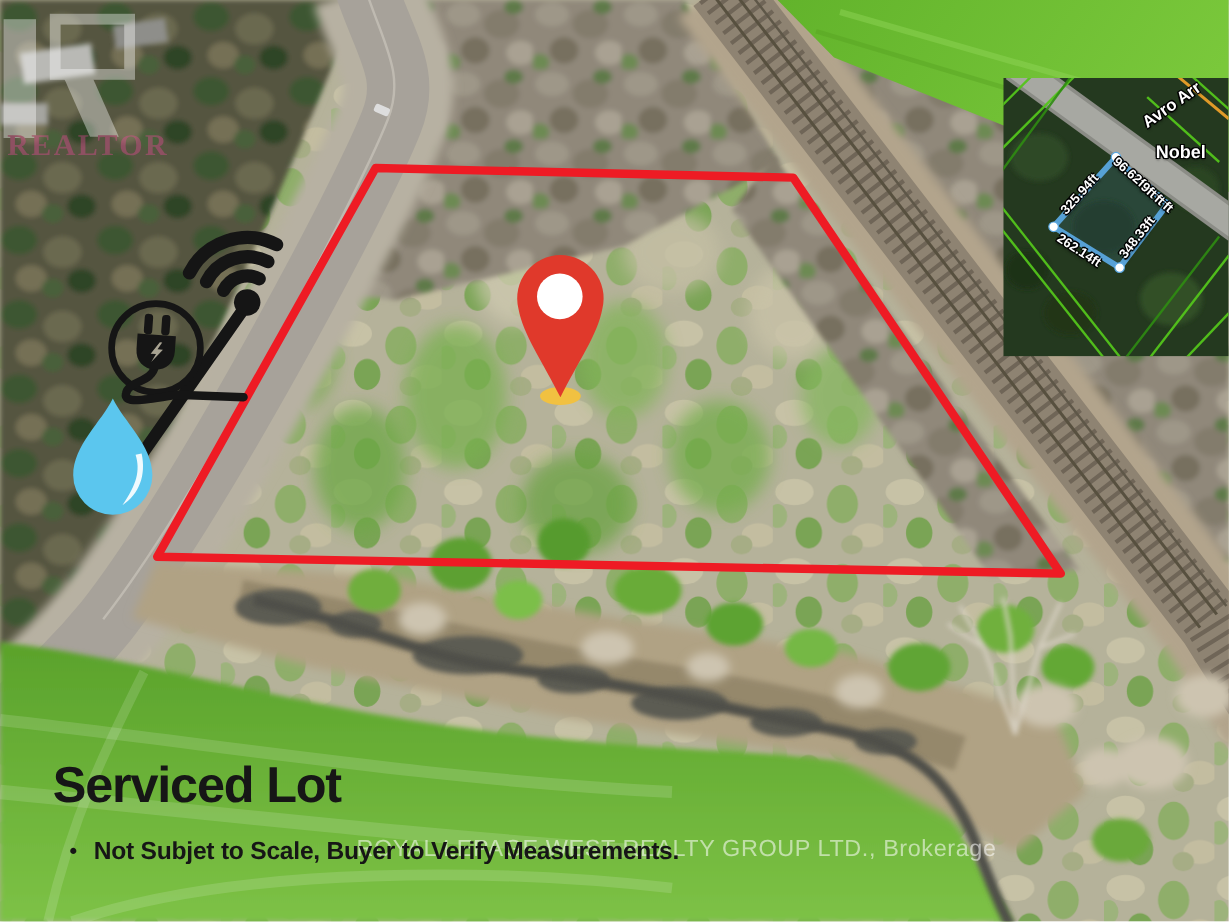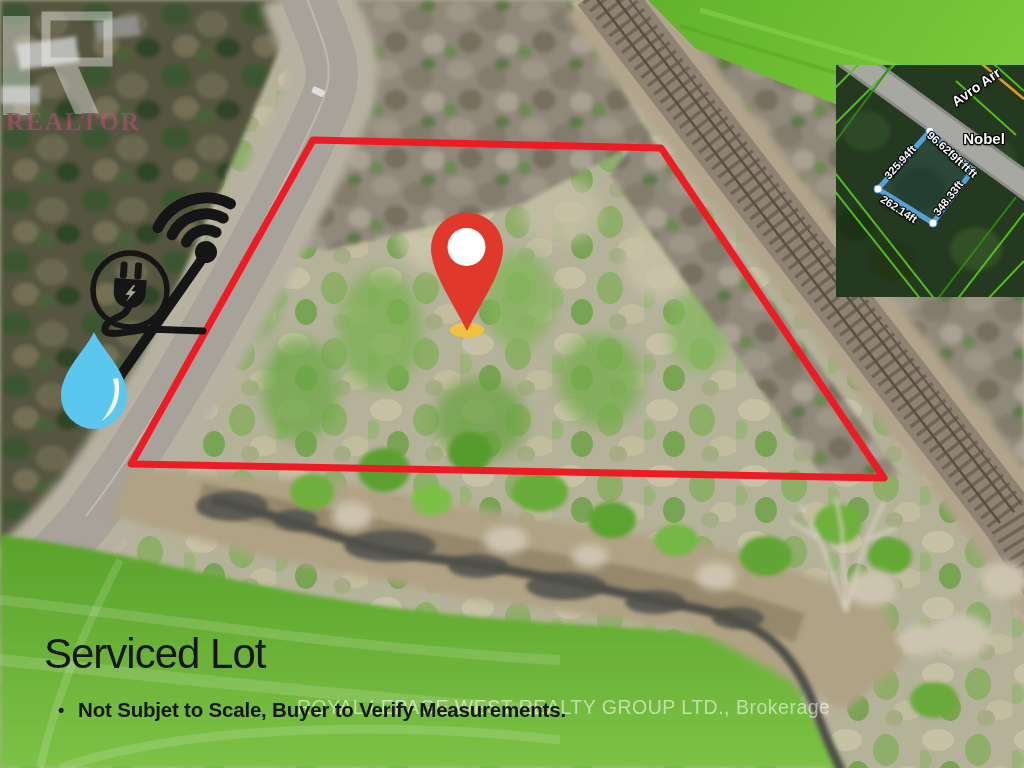--- a/index.html
+++ b/index.html
@@ -18,21 +18,21 @@
   
   .inset{left:836px;top:65px;width:188px;height:232px;overflow:hidden;z-index:4;}
   .ins-label{position:absolute;color:#fff;font-weight:bold;white-space:nowrap;
     text-shadow:-1px -1px 0 #000,1px -1px 0 #000,-1px 1px 0 #000,1px 1px 0 #000,0 2px 2px rgba(0,0,0,.5);}
   
   .realtor-mark{left:0;top:8px;z-index:5;opacity:.38;}
   .realtor-word{position:absolute;left:6px;top:100px;color:#ec4899;
     font-family:"Liberation Serif",serif;font-weight:bold;font-size:25px;letter-spacing:2px;}
   .brokerage{left:297px;top:696px;z-index:5;color:rgba(255,255,255,.55);
     font-size:19.5px;letter-spacing:.5px;white-space:nowrap;}
-  .title{left:44px;top:630px;z-index:6;color:#161616;font-weight:normal;
+  .title{left:44px;top:630px;z-index:6;color:#161616;font-weight:bold;
     font-size:42px;letter-spacing:-1px;}
   .disclaimer{left:22px;top:698px;z-index:6;color:#161616;font-weight:bold;
     font-size:20.5px;letter-spacing:-.2px;white-space:nowrap;margin-left:36px;}
   .disclaimer .bullet{display:inline-block;margin-right:14px;font-size:18px;vertical-align:1px;}
   .overlay-svg{left:0;top:0;z-index:3;pointer-events:none;}
   .bg-svg{left:0;top:0;z-index:1;}
 </style>
 </head>
 <body>
 
@@ -253,21 +253,21 @@
         <circle cx="94" cy="66" r="4"></circle>
           <circle cx="111" cy="83" r="3"></circle>
         <circle cx="122" cy="92" r="3"></circle>
           <circle cx="130" cy="99" r="3"></circle>
         <circle cx="137" cy="105" r="3"></circle>
           <circle cx="97" cy="158" r="4"></circle>
         <circle cx="42" cy="124" r="4"></circle>
       </g>
     </svg>
     <div class="ins-label" style="left:140px;top:22px;font-size:14px;transform:translate(-50%,-50%) rotate(-35deg);">Avro Arr</div>
-    <div class="ins-label" style="left:148px;top:62px;font-size:15px;transform:translate(-50%,-50%);margin-top:11px;">Nobel</div>
+    <div class="ins-label" style="left:148px;top:62px;font-size:15px;transform:translate(-50%,-50%);">Nobel</div>
     <div class="ins-label" style="left:64px;top:97px;font-size:11px;transform:translate(-50%,-50%) rotate(-48deg);">325.94ft</div>
     <div class="ins-label" style="left:106px;top:80px;font-size:11px;transform:translate(-50%,-50%) rotate(41deg);">96.62ft</div>
     <div class="ins-label" style="left:121px;top:94px;font-size:11px;transform:translate(-50%,-50%) rotate(41deg);">9ft</div>
     <div class="ins-label" style="left:130px;top:102px;font-size:11px;transform:translate(-50%,-50%) rotate(41deg);">ft</div>
     <div class="ins-label" style="left:137px;top:108px;font-size:11px;transform:translate(-50%,-50%) rotate(41deg);">ft</div>
     <div class="ins-label" style="left:112px;top:133px;font-size:11px;transform:translate(-50%,-50%) rotate(-52deg);">348.33ft</div>
     <div class="ins-label" style="left:63px;top:144px;font-size:11px;transform:translate(-50%,-50%) rotate(33deg);">262.14ft</div>
   </div>
 
   <div class="abs realtor-mark" style="width:150px;height:135px;">

